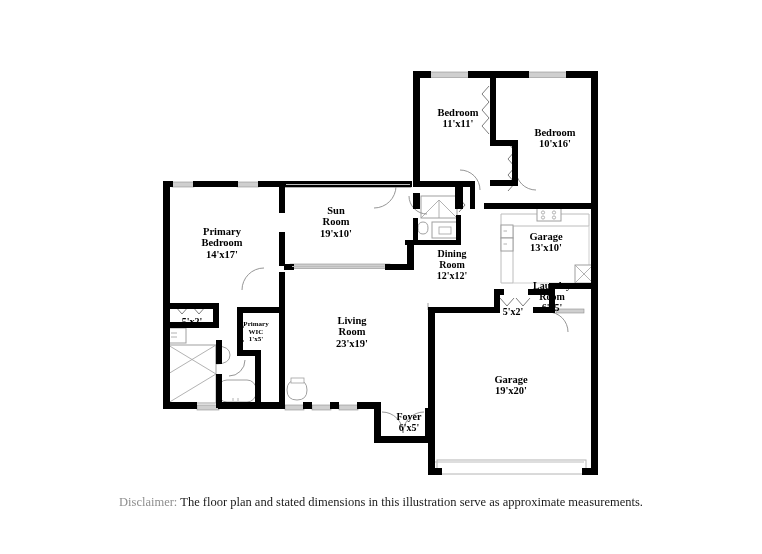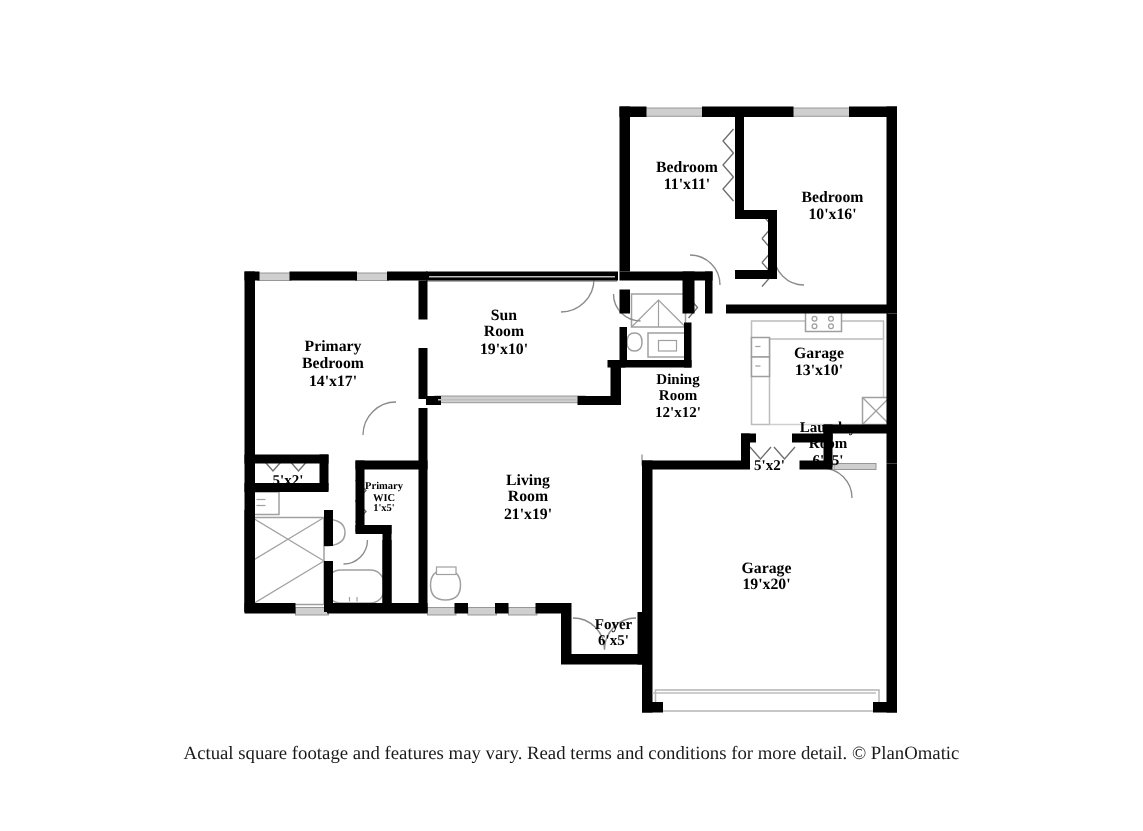--- a/index.html
+++ b/index.html
@@ -335,21 +335,21 @@
 
   <div class="room-label lbl-md" style="left:452px; top:265px;">
     <span class="rl-name">Dining</span>
     <span class="rl-name">Room</span>
     <span class="rl-dim">12'x12'</span>
   </div>
 
   <div class="room-label lbl-lg" style="left:352px; top:332px;">
     <span class="rl-name">Living</span>
     <span class="rl-name">Room</span>
-    <span class="rl-dim">21'x19'</span>
+    <span class="rl-dim">23'x19'</span>
   </div>
 
   <div class="room-label lbl-md" style="left:552px; top:297px;">
     <span class="rl-name">Laundry</span>
     <span class="rl-name">Room</span>
     <span class="rl-dim">6'x5'</span>
   </div>
 
   <div class="room-label lbl-lg" style="left:511px; top:385px;">
     <span class="rl-name">Garage</span>
@@ -369,16 +369,16 @@
 
   <div class="room-label lbl-sm" style="left:192px; top:322px;">
     <span class="rl-dim">5'x2'</span>
   </div>
 
   <div class="room-label lbl-sm" style="left:513px; top:312px;">
     <span class="rl-dim">5'x2'</span>
   </div>
 
   <div id="disclaimer">
-    <span class="line2">Actual square footage and features may vary. Read terms and conditions for more detail. © PlanOmatic</span>
+    <span class="line1"><span class="faded">Disclaimer:</span><span> The floor plan and stated dimensions in this illustration serve as approximate measurements.</span></span>
   </div>
 
 </div>
 
 </body></html>

